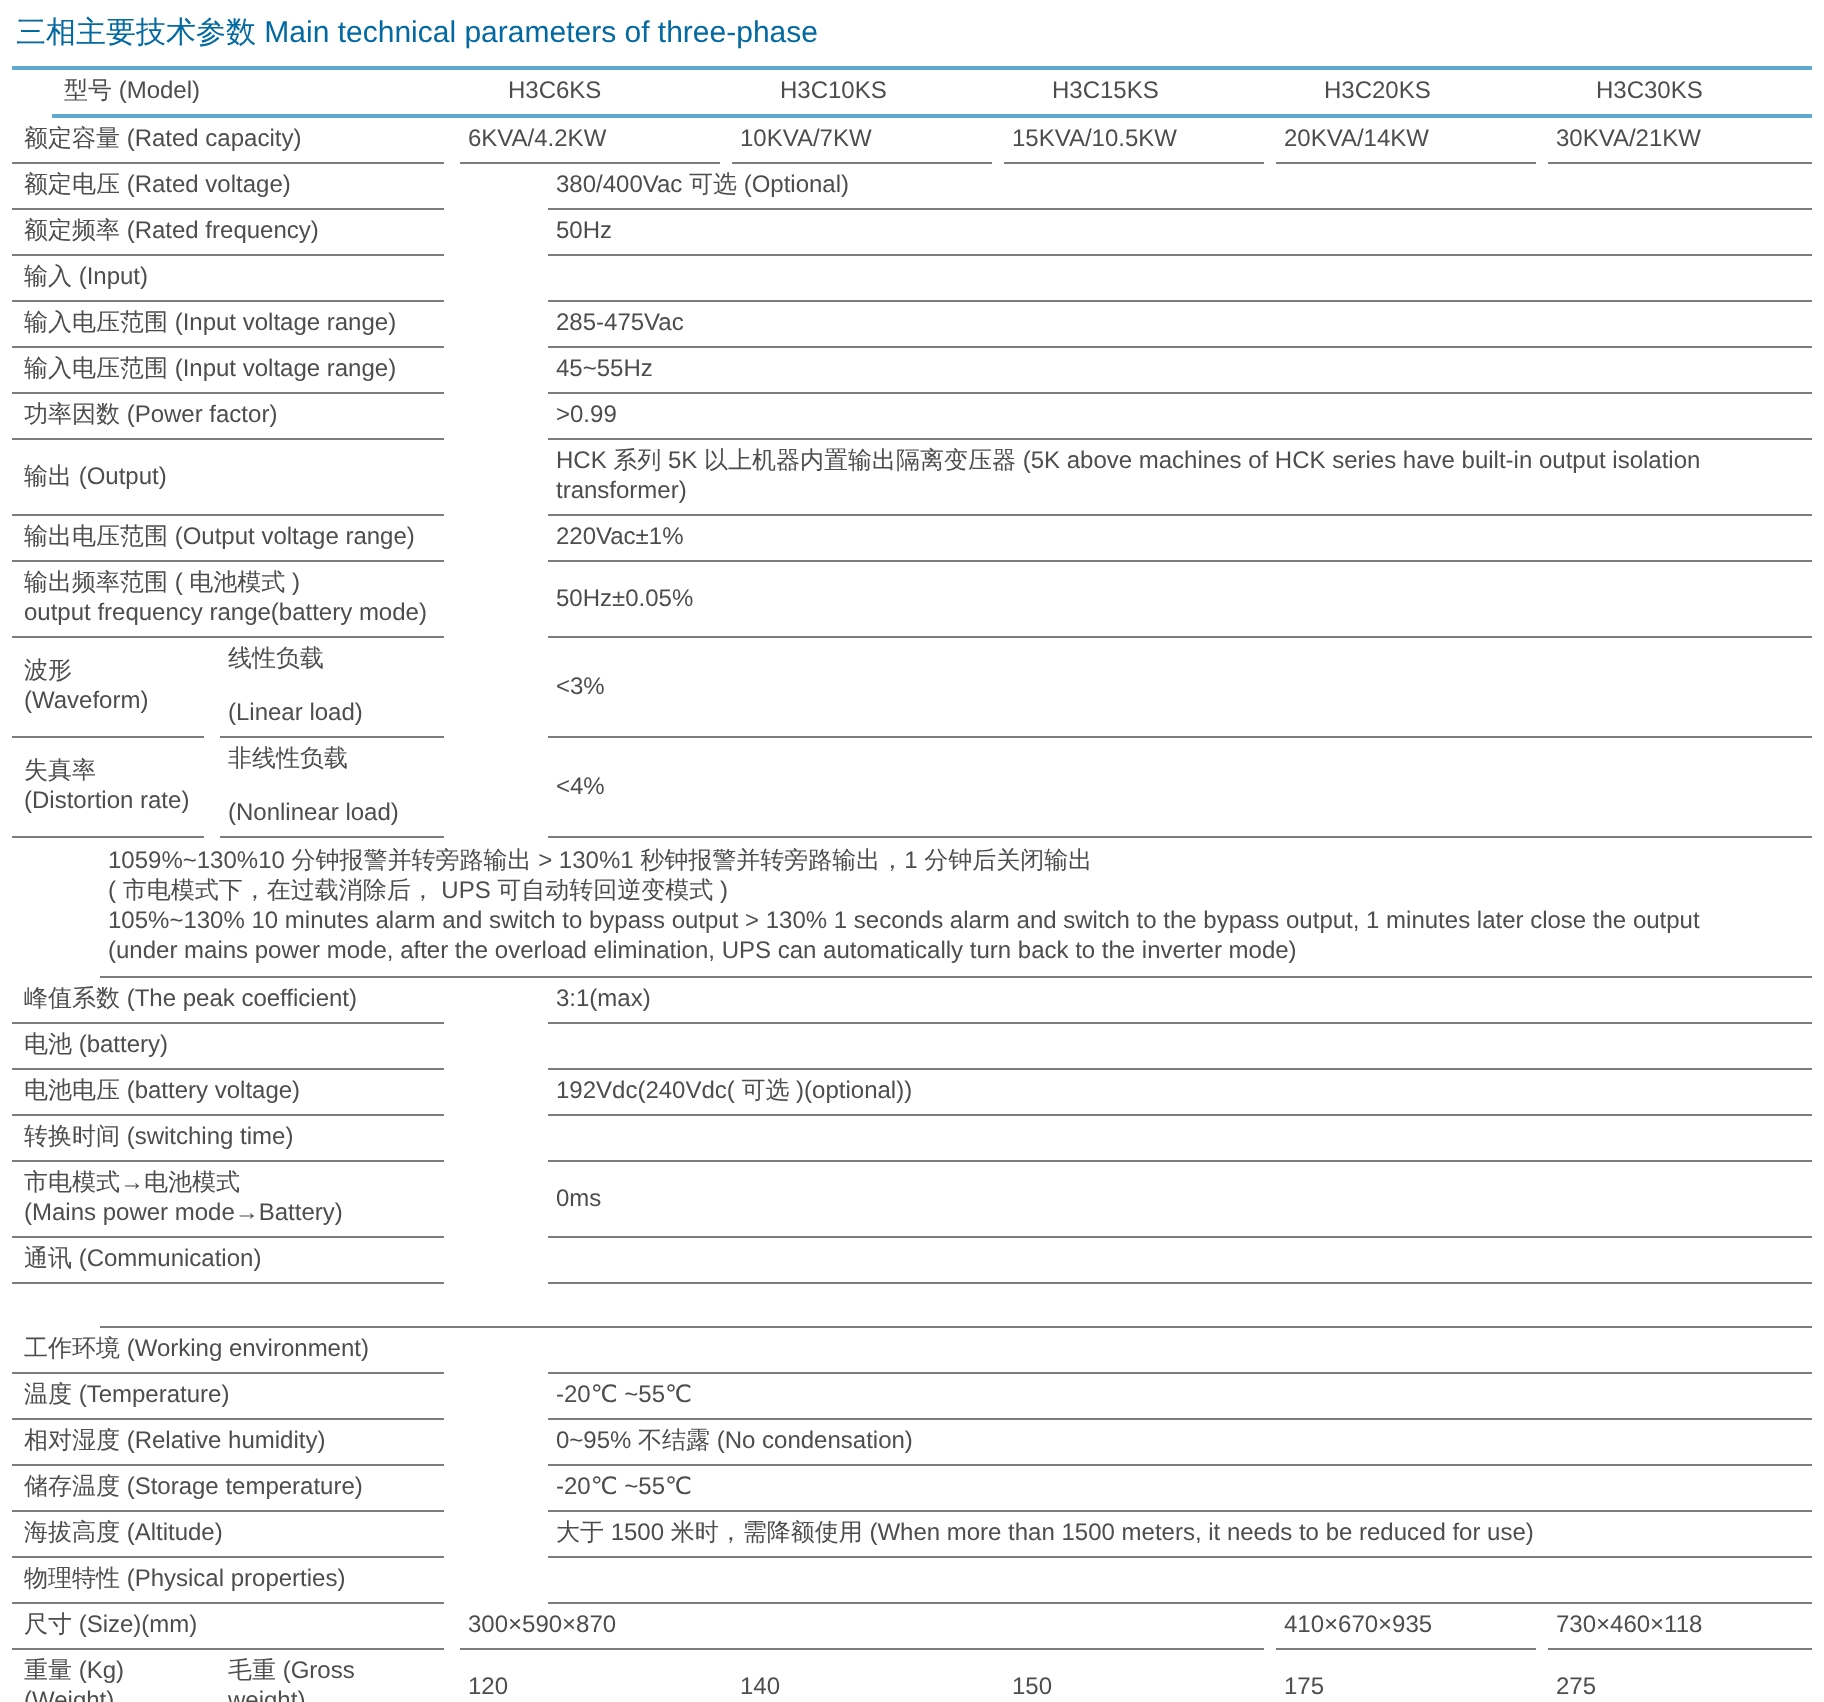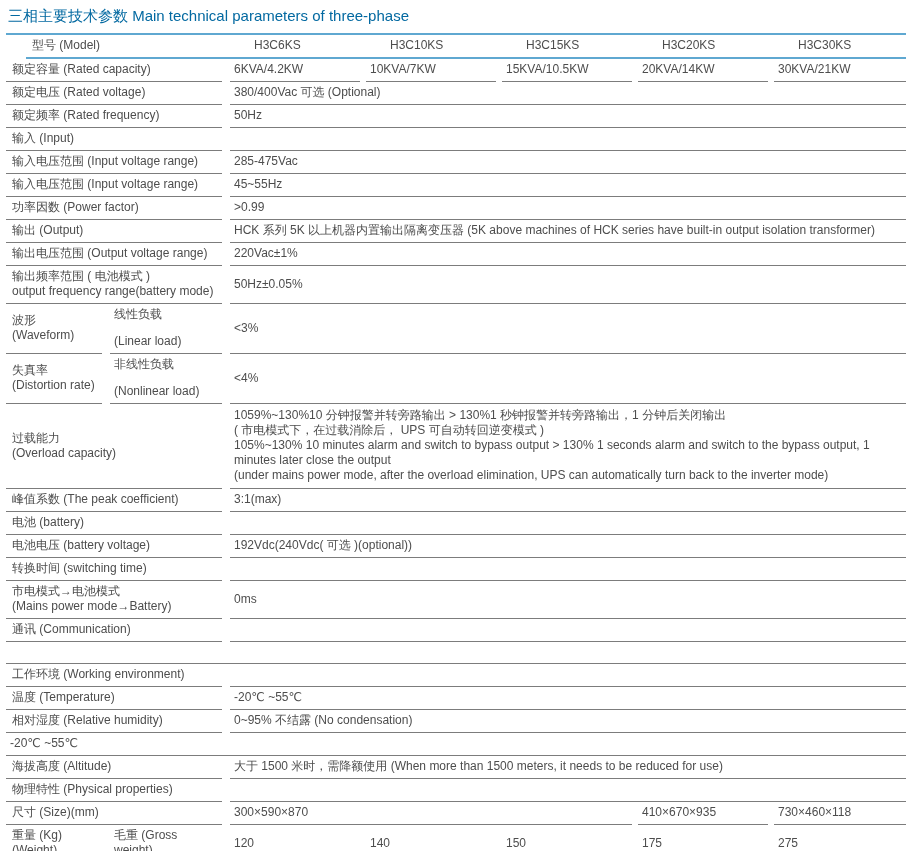--- a/index.html
+++ b/index.html
@@ -26,21 +26,21 @@
     border-bottom:1px solid #7c7c7c;
     font-size:12px;
     line-height:1.25;
     padding:3px 4px 4px 4px;
     display:flex;
     flex-direction:column;
     justify-content:center;
     min-height:22px;
   }
   .lbl{flex:0 0 216px;margin-right:8px;padding-left:6px;}
-  .val{flex:1 1 auto;}
+  .val{flex:1 1 auto;margin-left:44px;}
   .col{flex:0 0 130px;margin-right:6px;}
   .col:last-child{flex:1 1 auto;margin-right:0;}
   .lbl-a{flex:0 0 96px;margin-right:8px;padding-left:6px;}
   .lbl-b{flex:0 0 112px;margin-right:8px;gap:12px;}
   .span3{flex:0 0 402px;margin-right:6px;}
   
   .row-model{border-bottom:2px solid #5fa8d1;margin-left:20px;}
   .row-model .cell{border-bottom:none;}
   .h2line{min-height:32px;}
   .h2line-big{min-height:38px;}
@@ -137,24 +137,20 @@
         <span>(Distortion rate)</span>
       </div>
       <div class="cell lbl-b h2line">
         <span>非线性负载</span>
         <span>(Nonlinear load)</span>
       </div>
       <div class="cell val h2line">&lt;4%</div>
     </div>
 
     <div class="r">
-      <div class="cell lbl">
-        <span>过载能力</span>
-        <span>(Overload capacity)</span>
-      </div>
       <div class="cell val overload-val">
         <div>1059%~130%10 分钟报警并转旁路输出 &gt; 130%1 秒钟报警并转旁路输出，1 分钟后关闭输出</div>
         <div>( 市电模式下，在过载消除后， UPS 可自动转回逆变模式 )</div>
         <div>105%~130% 10 minutes alarm and switch to bypass output &gt; 130% 1 seconds alarm and switch to the bypass output, 1 minutes later close the output</div>
         <div>(under mains power mode, after the overload elimination, UPS can automatically turn back to the inverter mode)</div>
       </div>
     </div>
 
     <div class="r">
       <div class="cell lbl">峰值系数 (The peak coefficient)</div>
@@ -194,20 +190,21 @@
     </div>
     <div class="r">
       <div class="cell lbl">温度 (Temperature)</div>
       <div class="cell val">-20℃ ~55℃</div>
     </div>
     <div class="r">
       <div class="cell lbl">相对湿度 (Relative humidity)</div>
       <div class="cell val">0~95% 不结露 (No condensation)</div>
     </div>
     <div class="r">
+      <div class="cell lbl">储存温度 (Storage temperature)</div>
       <div class="cell val">-20℃ ~55℃</div>
     </div>
     <div class="r">
       <div class="cell lbl">海拔高度 (Altitude)</div>
       <div class="cell val">大于 1500 米时，需降额使用 (When more than 1500 meters, it needs to be reduced for use)</div>
     </div>
     <div class="r">
       <div class="cell lbl">物理特性 (Physical properties)</div>
       <div class="cell val"></div>
     </div>

